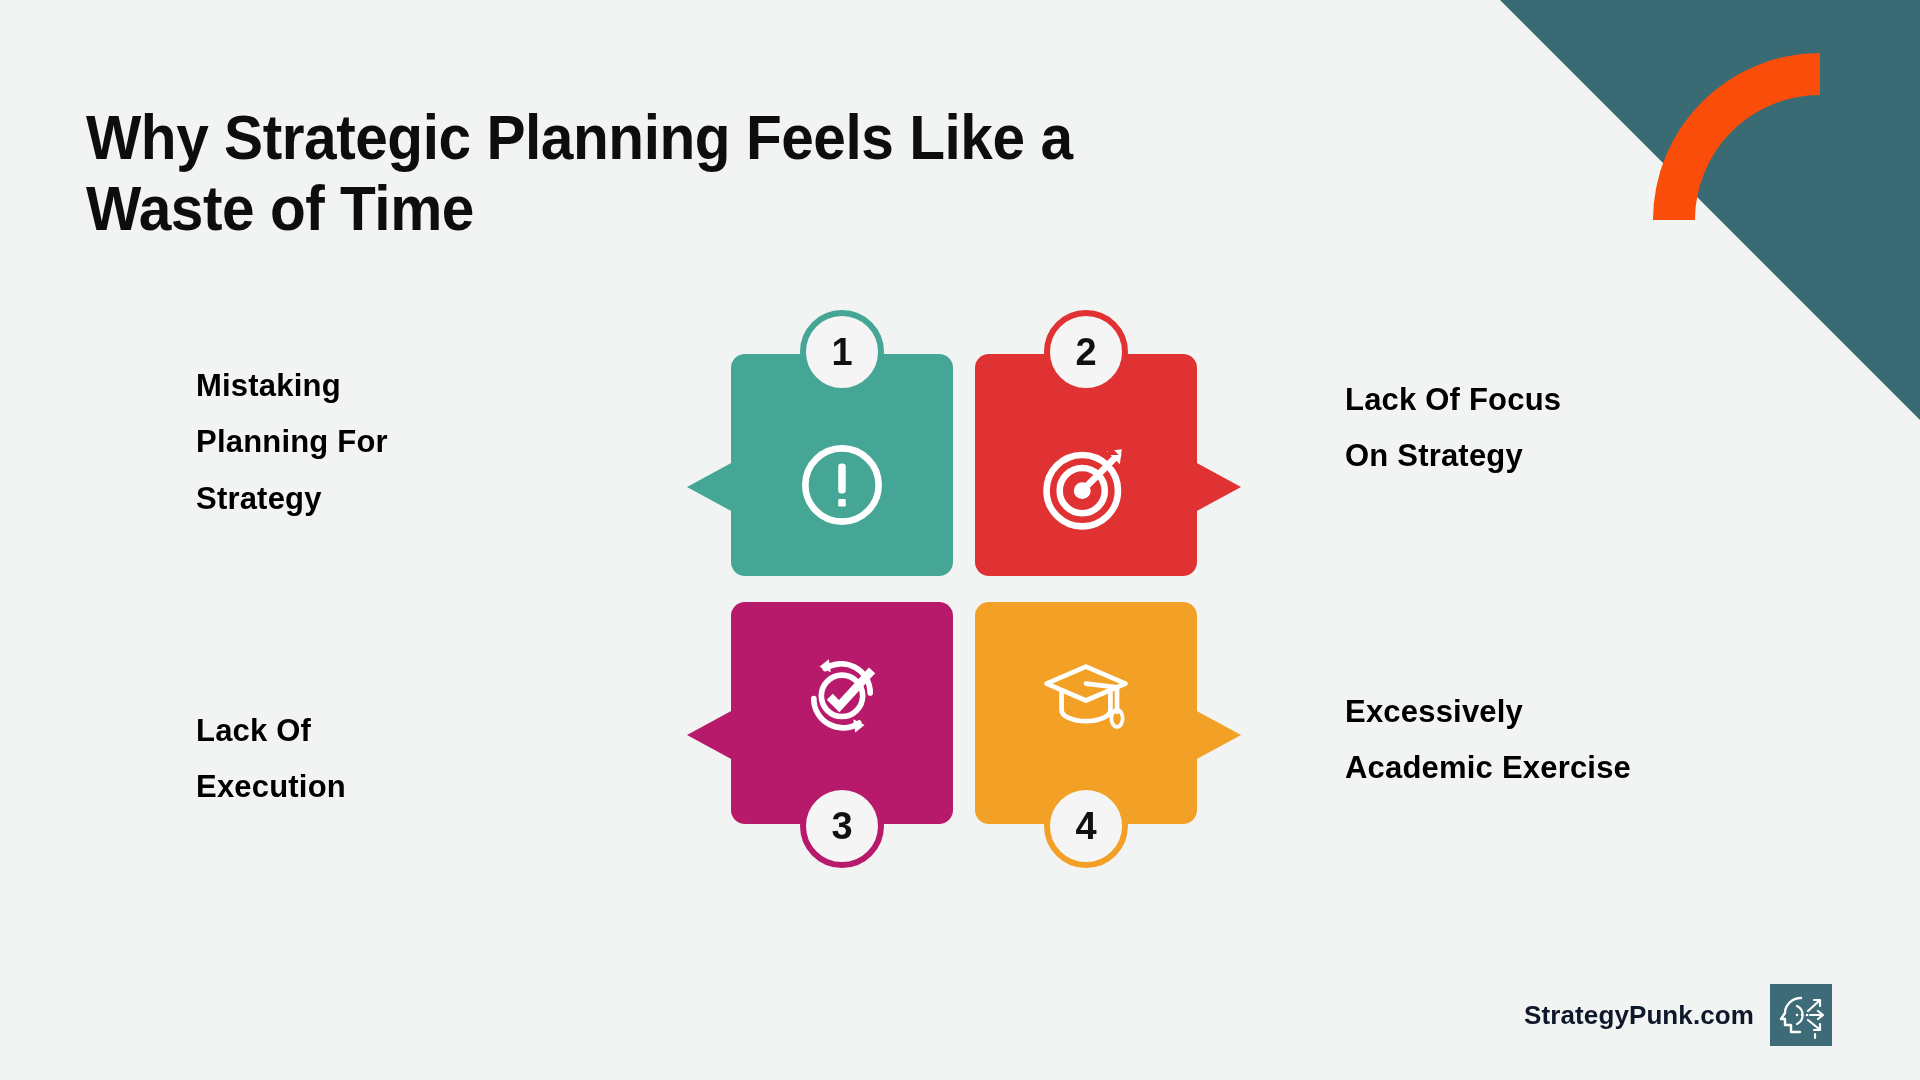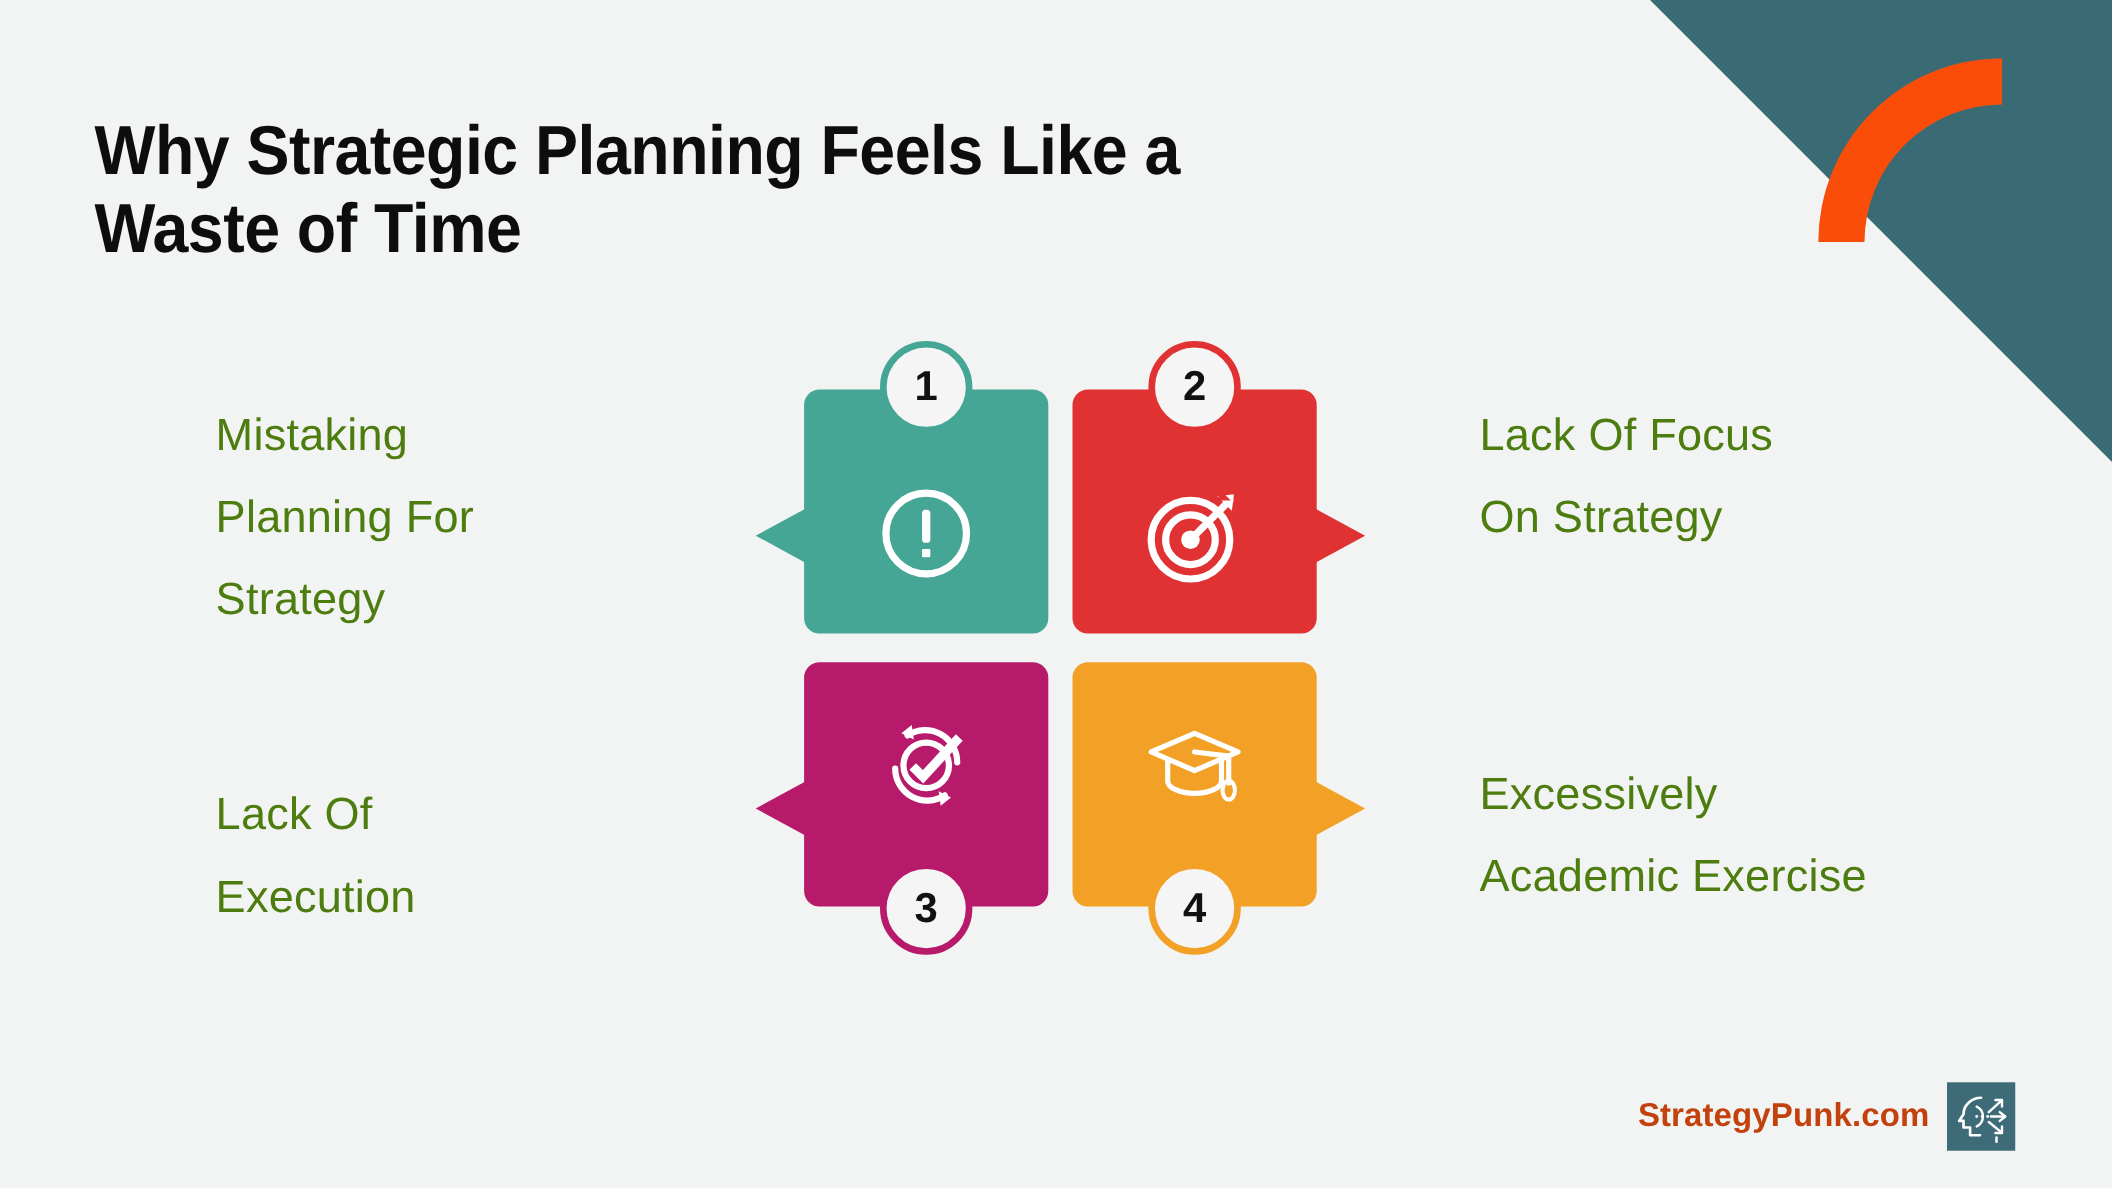--- a/index.html
+++ b/index.html
@@ -124,47 +124,47 @@
     z-index: 2;
   }
   .card.pos-1 .card-icon,
   .card.pos-2 .card-icon { top: 84px; }
   .card.pos-3 .card-icon,
   .card.pos-4 .card-icon { top: 44px; }
 
   
   .side-label {
     position: absolute;
-    font-size: 41px;
+    font-size: 31px;
     line-height: 1.82;
-    font-weight: 400;
-    color: #4d7c0f;
+    font-weight: 700;
+    color: #000000;
     letter-spacing: 0.2px;
     white-space: pre-line;
   }
   .side-label.left-side  { text-align: left; left: 196px; width: 440px; }
   .side-label.right-side { text-align: left; left: 1345px; width: 520px; }
   .label-1 { top: 358px; }
-  .label-2 { top: 358px; }
+  .label-2 { top: 372px; }
   .label-3 { top: 703px; }
   .label-4 { top: 684px; }
 
   
   .footer {
     position: absolute;
     right: 88px;
     bottom: 34px;
     display: flex;
     align-items: center;
     gap: 16px;
   }
   .footer-text {
-    font-size: 30px;
-    font-weight: 700;
-    color: #c2410c;
+    font-size: 26px;
+    font-weight: 700;
+    color: #0f172a;
     letter-spacing: 0.1px;
   }
   .footer-logo {
     width: 62px;
     height: 62px;
     background: #3d6b77;
     display: block;
   }
 </style>
 </head>

